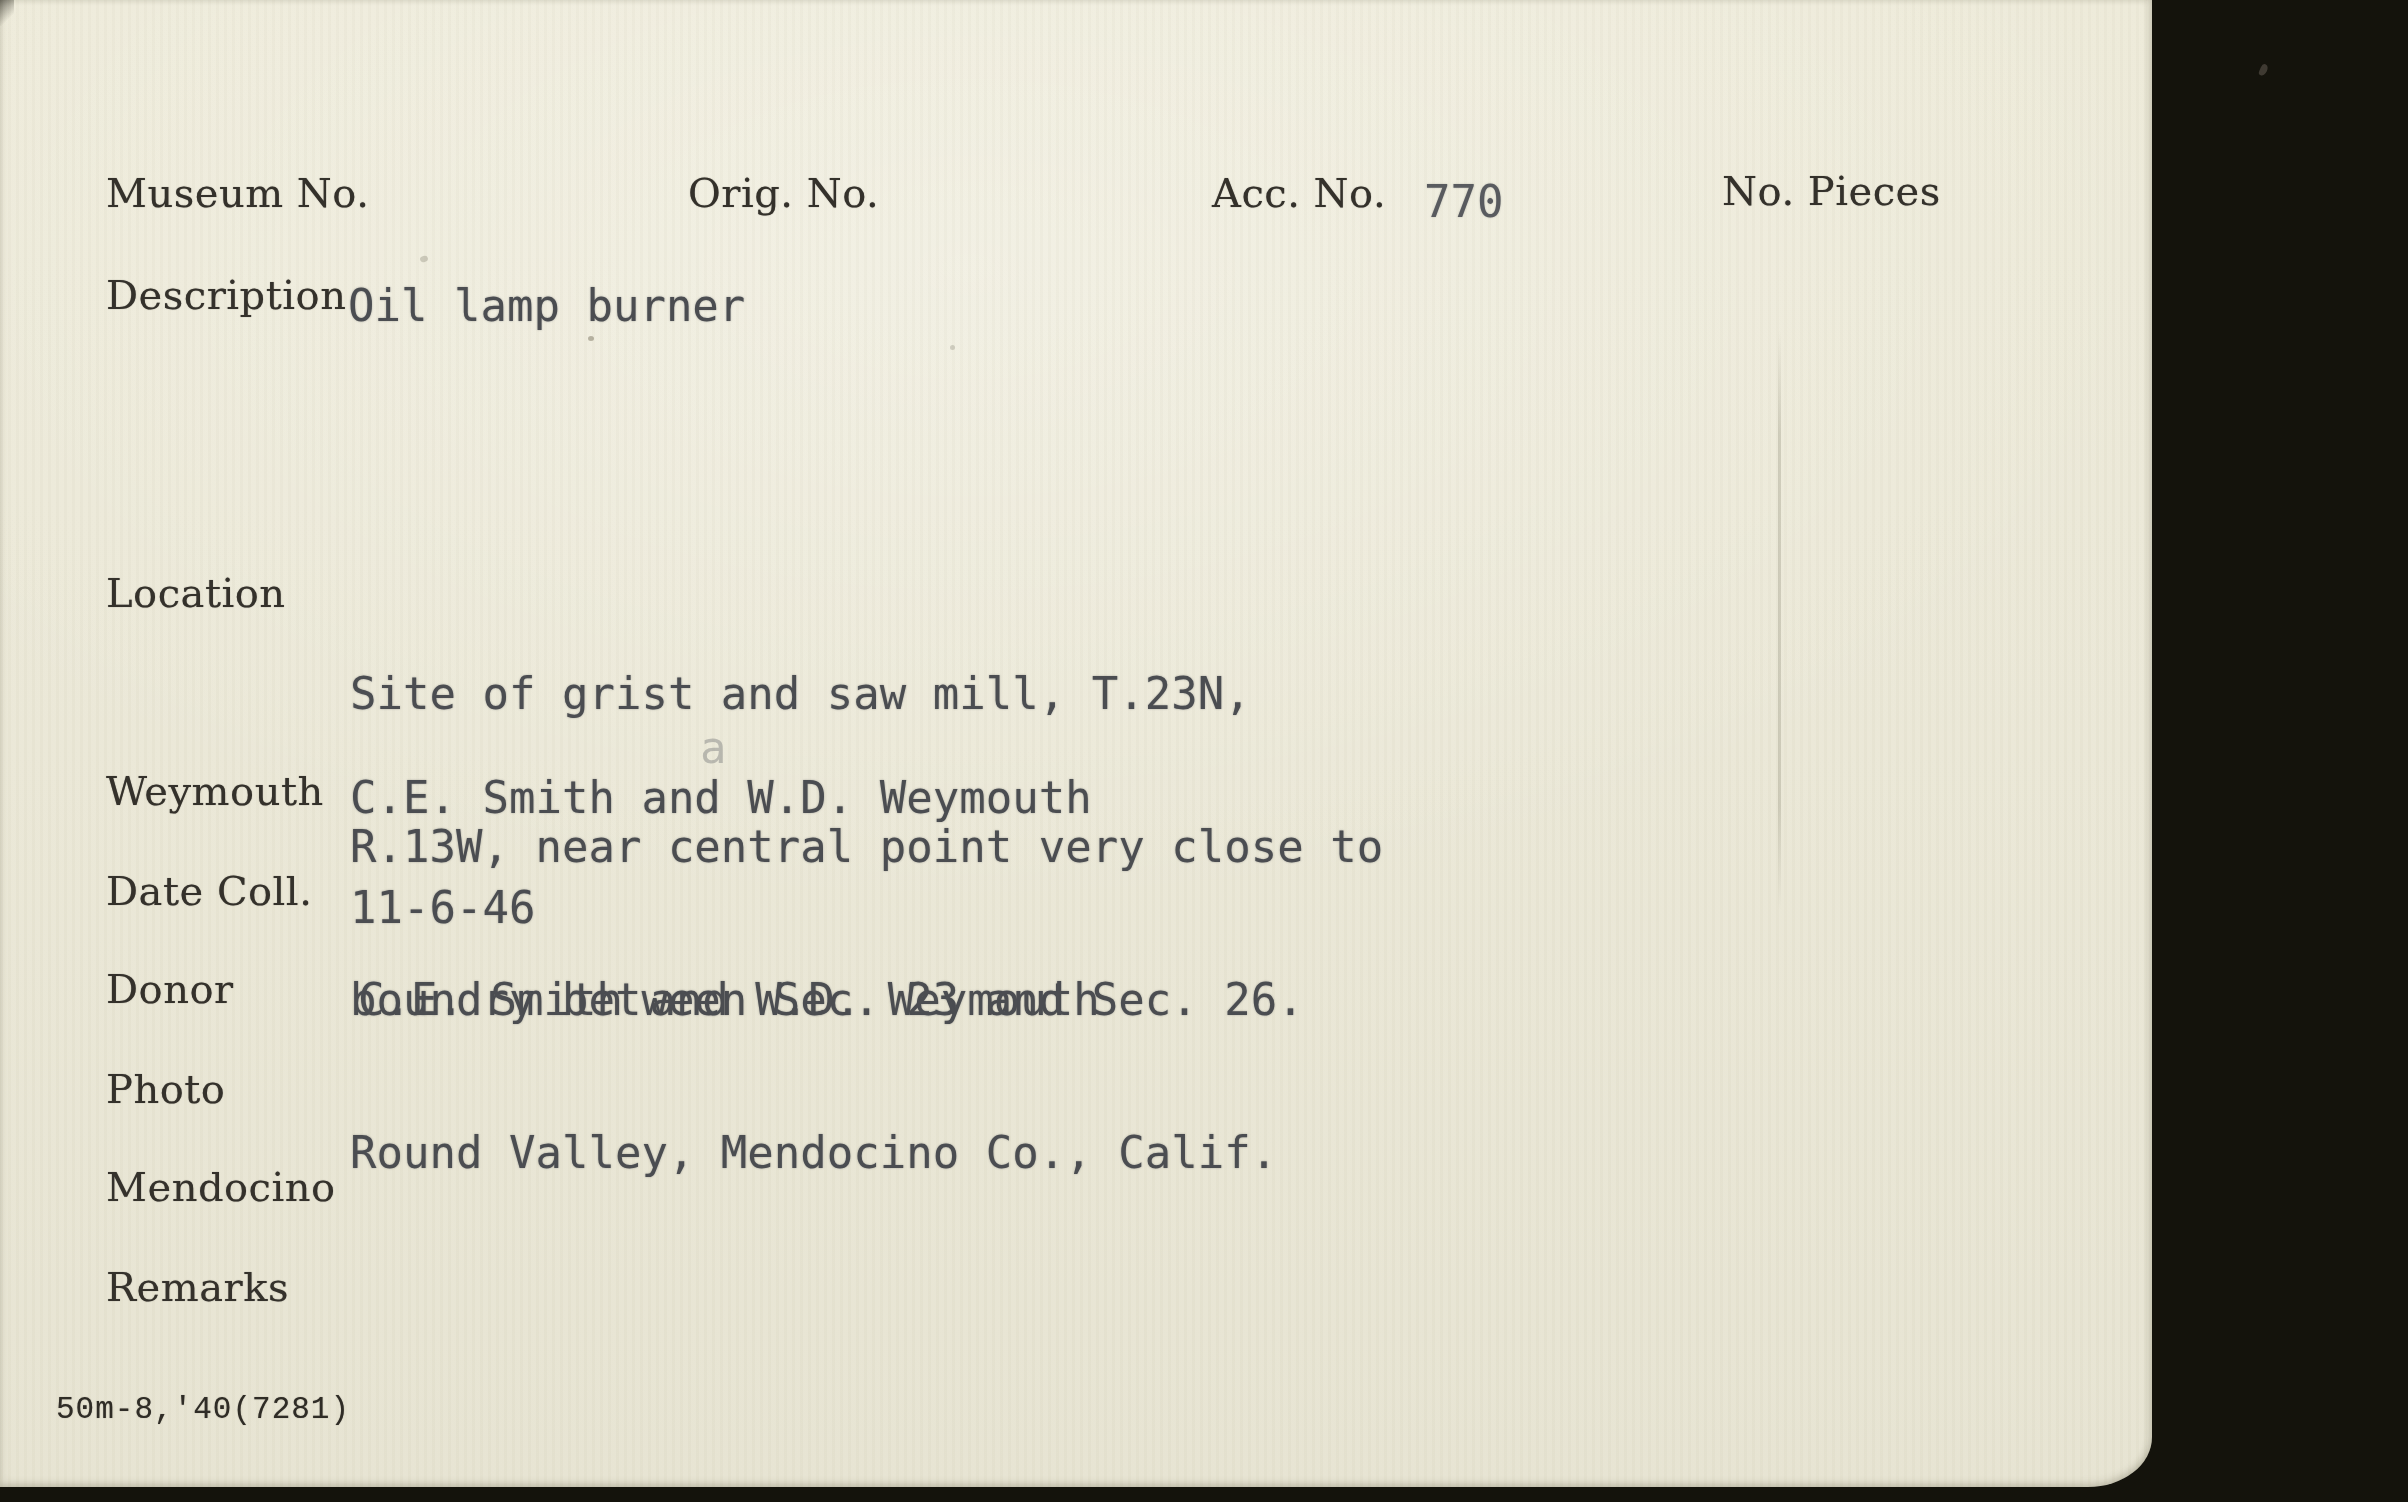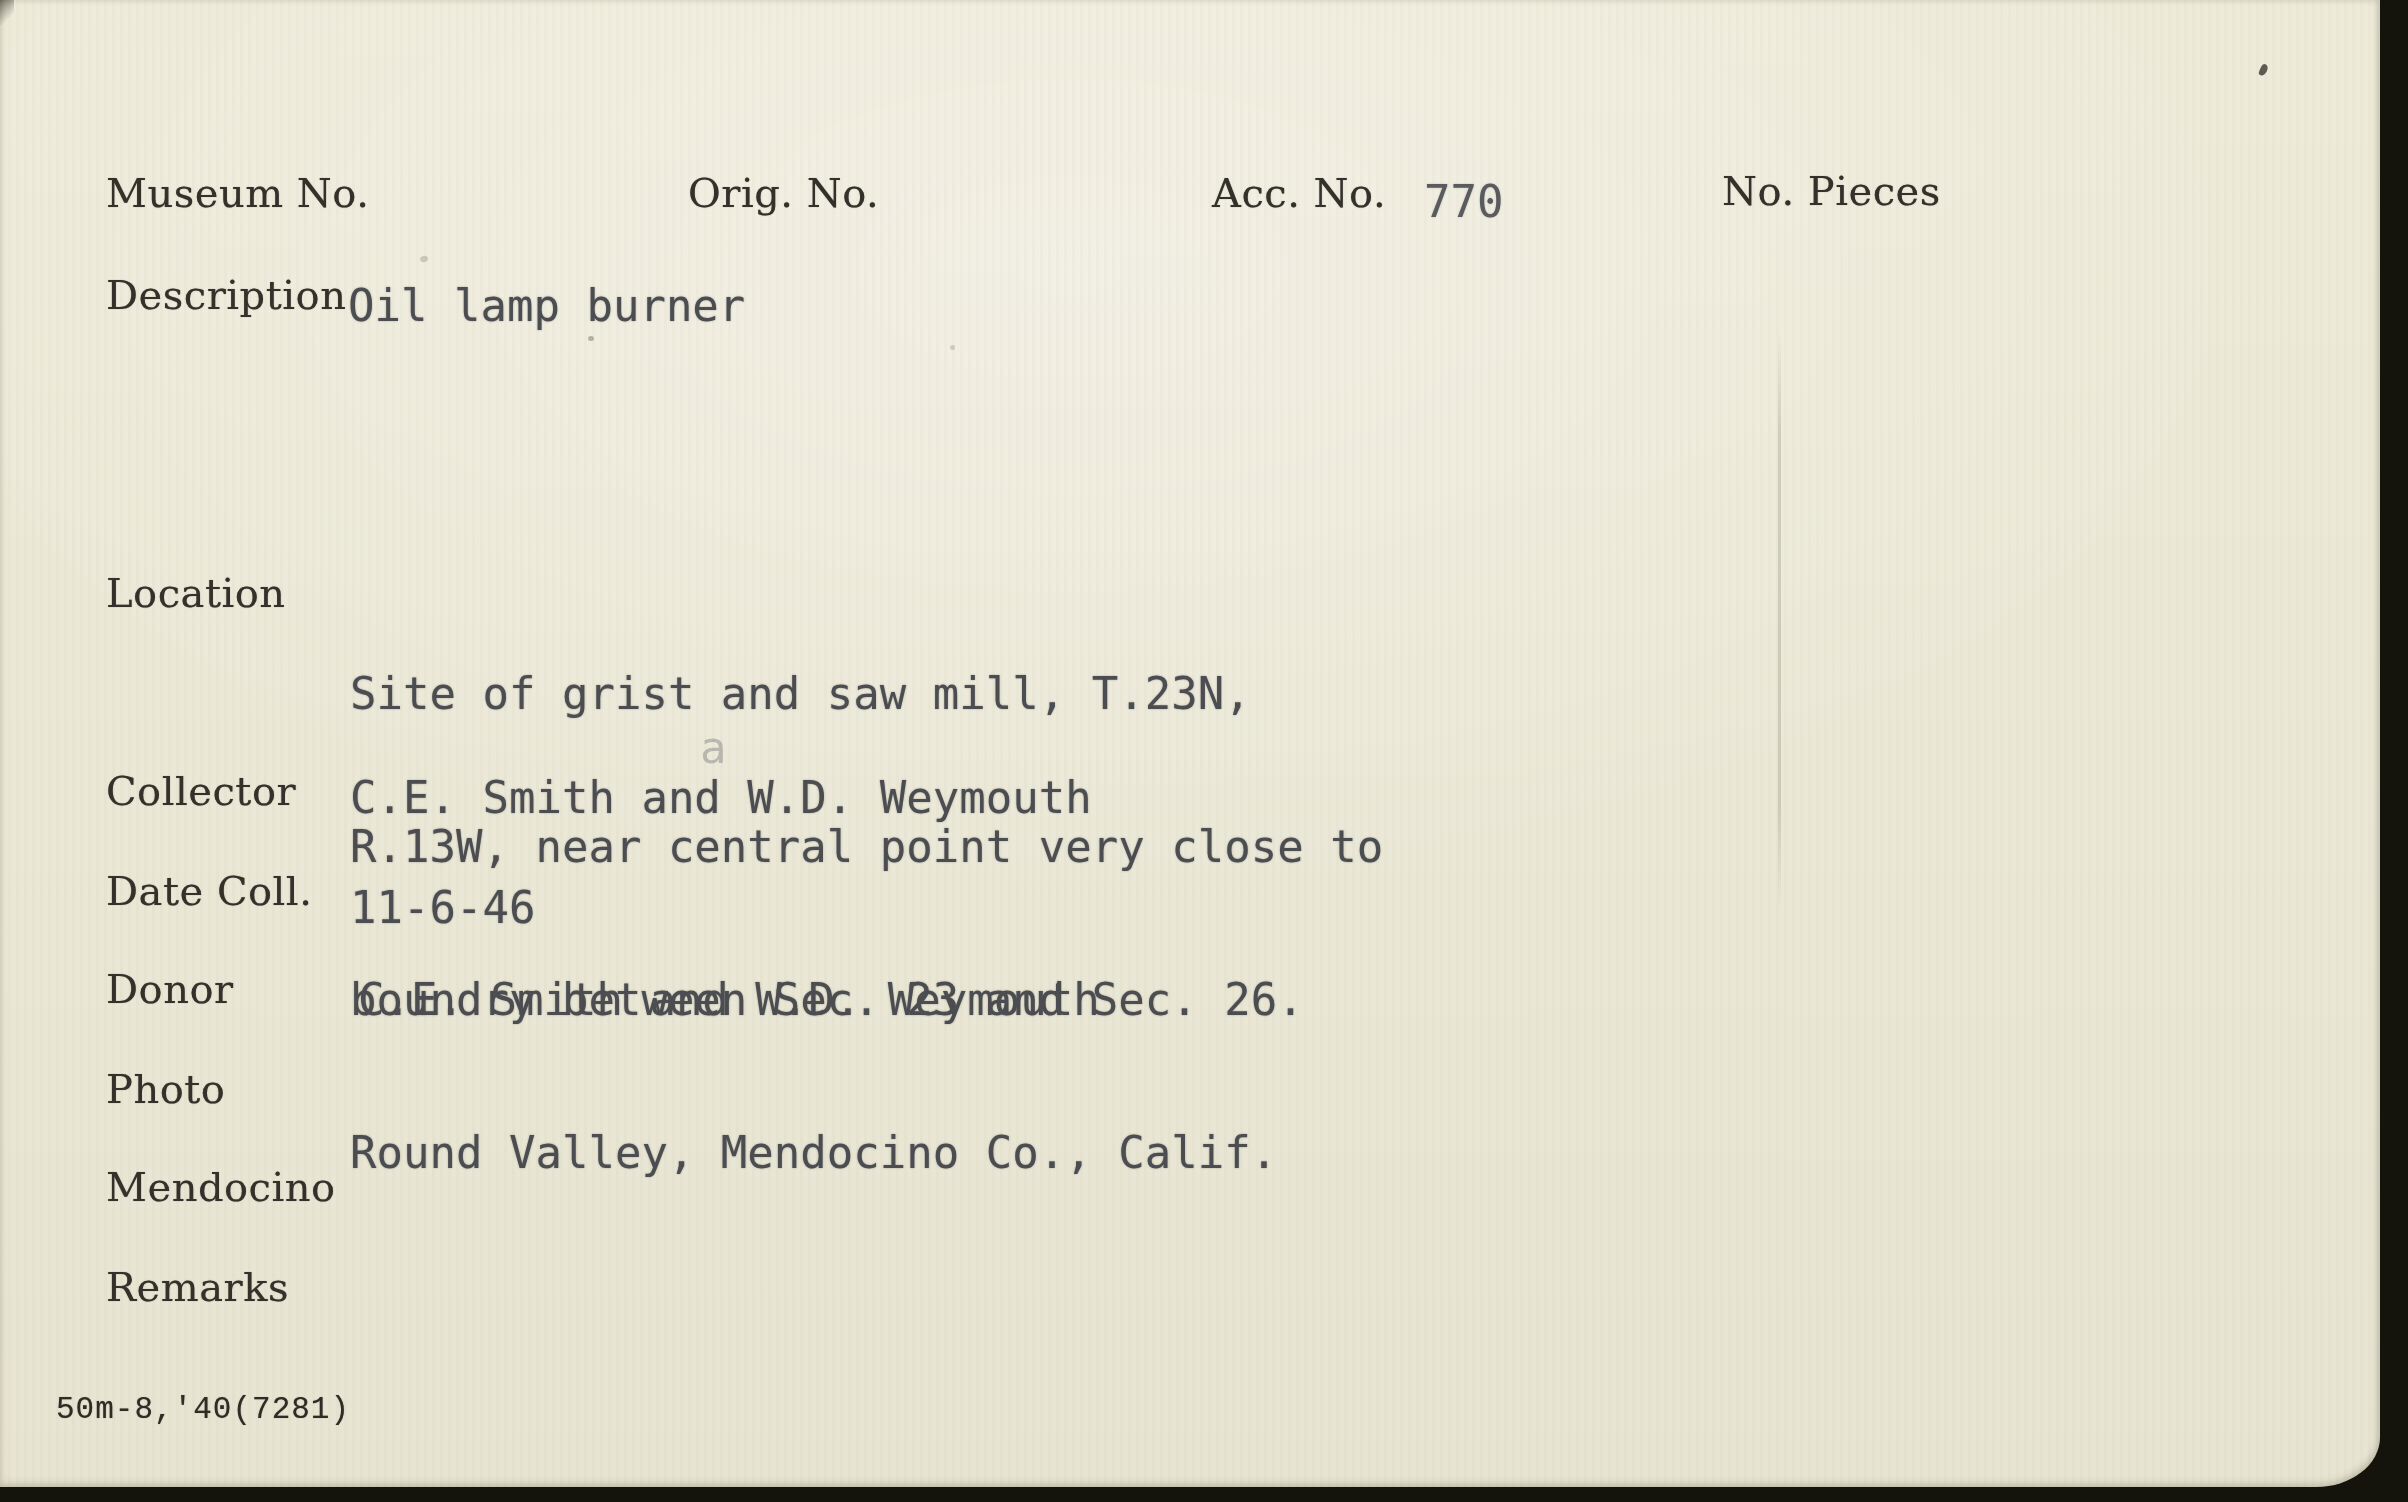--- a/index.html
+++ b/index.html
@@ -12,21 +12,21 @@
     width: 2408px;
     height: 1502px;
     background: #14130c;
     overflow: hidden;
     font-family: "DejaVu Serif", serif;
   }
   .card {
     position: absolute;
     left: 0;
     top: 0;
-    width: 2380px;
+    width: 2152px;
     height: 1487px;
     border-bottom-right-radius: 64px 50px;
     background:
       repeating-linear-gradient(90deg,
         rgba(178,173,148,0.05) 0px, rgba(178,173,148,0.05) 3px,
         rgba(255,255,255,0.04) 3px, rgba(255,255,255,0.04) 8px),
       radial-gradient(ellipse 1900px 1000px at 45% 18%,
         rgba(255,255,252,0.30), rgba(255,255,252,0) 65%),
       linear-gradient(180deg, #edead9 0%, #eae7d6 50%, #e6e3d1 100%);
     box-shadow: inset 0 -3px 8px rgba(60,55,35,0.18), inset -3px 0 6px rgba(60,55,35,0.12);
@@ -113,21 +113,21 @@
 
     <span class="plabel" style="left:106px; top:570px">Location</span>
     <div class="type loc-lines" style="left:350px; top:566px">
       <div>Site of grist and saw mill, T.23N,</div>
       <div>R.13W, near central point very close to</div>
       <div>boundry between Sec. 23 and Sec. 26.</div>
       <div>Round Valley, Mendocino Co., Calif.</div>
     </div>
     <span class="ghost" style="left:700px; top:722px">a</span>
 
-    <span class="plabel" style="left:106px; top:768px">Collector</span>
+    <span class="plabel" style="left:106px; top:768px">Weymouth</span>
     <span class="type" style="left:350px; top:772px">C.E. Smith and W.D. Weymouth</span>
 
     <span class="plabel" style="left:106px; top:868px">Date Coll.</span>
     <span class="type" style="left:350px; top:882px">11-6-46</span>
 
     <span class="plabel" style="left:106px; top:966px">Donor</span>
     <span class="type" style="left:358px; top:974px">C.E. Smith and W.D. Weymouth</span>
 
     <span class="plabel" style="left:106px; top:1066px">Photo</span>
     <span class="type" style="left:350px; top:1070px"></span>

